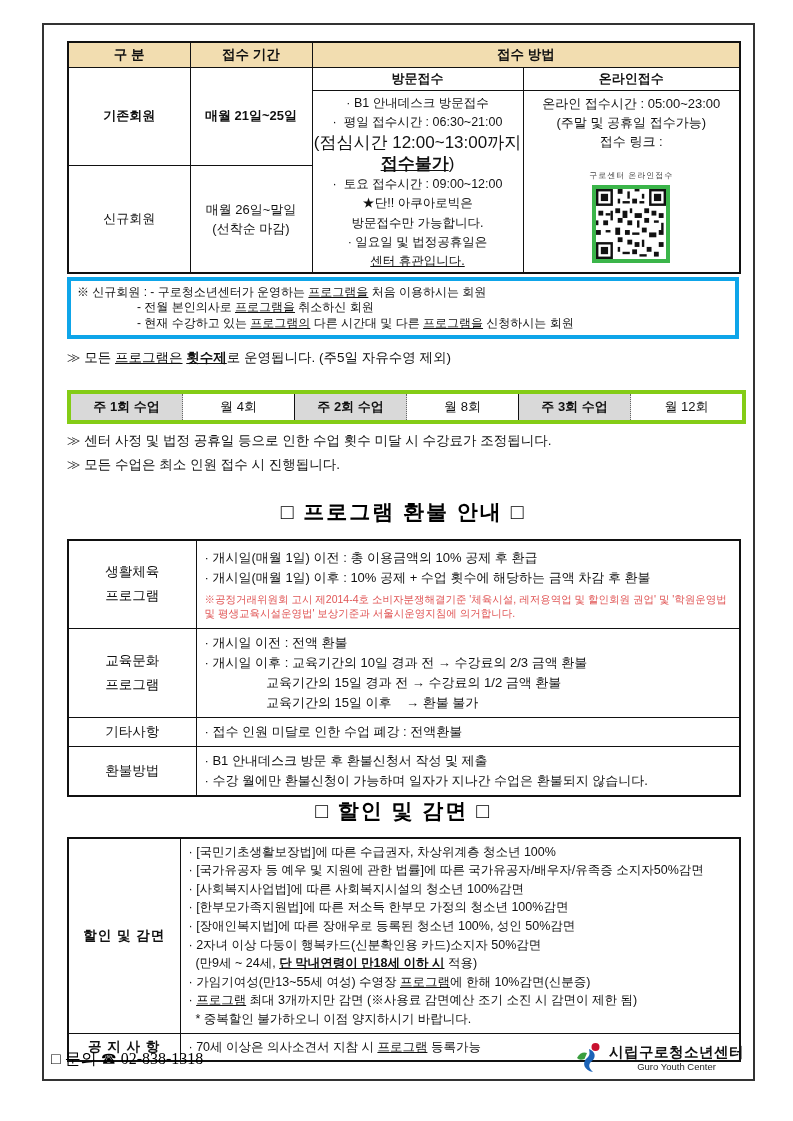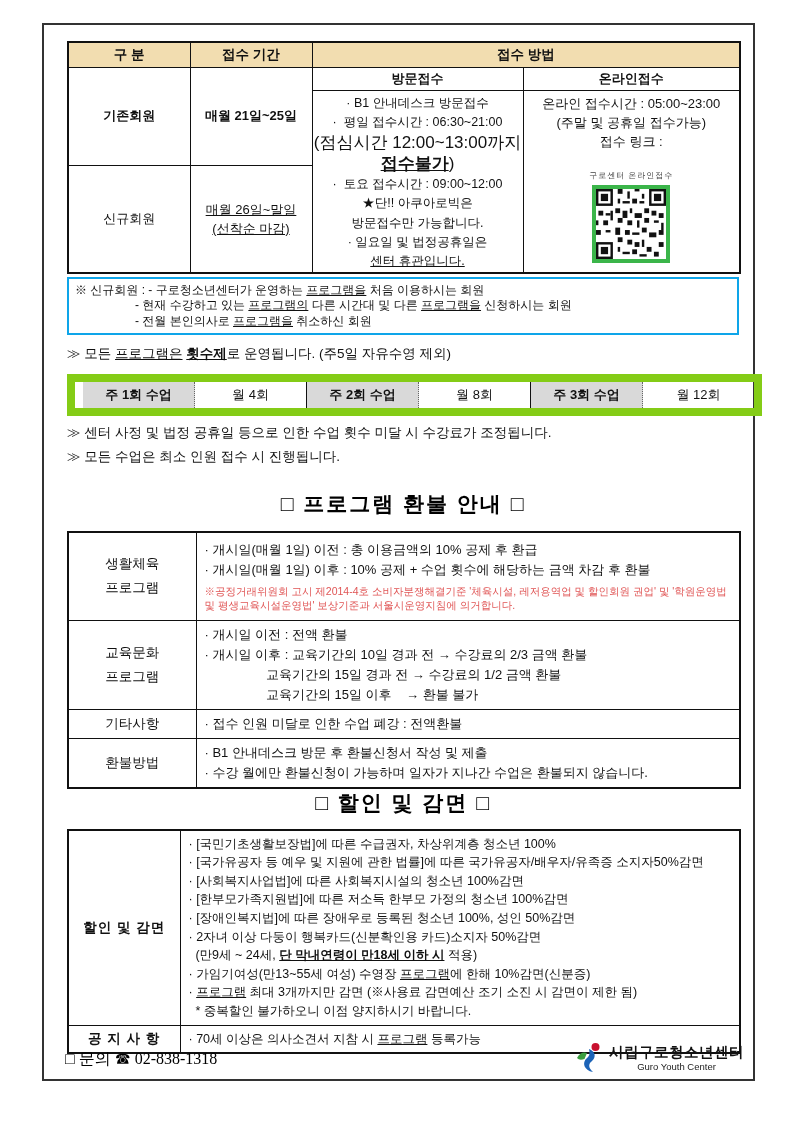--- a/index.html
+++ b/index.html
@@ -17,54 +17,54 @@
   .outer2{border:2px solid #111;}
 
   
   .t1 td{font-size:13px;text-align:center;vertical-align:middle;padding:0;}
   .t1 .hrow td{background:#f2ddb0;font-weight:bold;font-size:13.5px;height:24px;}
   .t1 .sub td{font-weight:bold;height:22px;}
   .t1 .cell-lines{vertical-align:top;padding-top:3px;}
   .t1 .visit{font-size:12.5px;line-height:19.3px;}
   .t1 .online{font-size:13px;line-height:19px;}
   .mtop{margin-top:16px;}
-  .period2{line-height:19px;text-decoration:underline;}
+  .period2{line-height:19px;}
 
   .ln{white-space:pre-wrap;}
   .bu{font-weight:bold;text-decoration:underline;}
   .u{text-decoration:underline;}
   .b{font-weight:bold;}
   .sm{font-size:17px;}
   .tiny{font-size:8px;color:#444;letter-spacing:1px;line-height:12px;margin-top:19px;}
 
   .qr-wrap{width:70px;height:70px;border:4px solid #3bb54a;margin:3px auto 0;background:#fff;}
   .qr-wrap svg{display:block;width:70px;height:70px;}
 
-  .notebox{border:2px solid #0ea5e9;box-sizing:border-box;width:672px;margin-top:3px;padding:4px 6px;font-size:12px;line-height:15.5px;}
+  .notebox{border:4px solid #0ea5e9;box-sizing:border-box;width:672px;margin-top:3px;padding:4px 6px;font-size:12px;line-height:15.5px;}
   .gl{font-size:13.5px;margin:10px 0 0 0;}
   .gl1{margin-top:10px;}
   .gl2{margin-top:8px;}
   .gl3{margin-top:6px;}
 
   
-  .tw{border-collapse:separate;border-spacing:0;border:8px solid #84cc16;margin-top:11px;padding-left:8px;}
+  .tw{border-collapse:separate;border-spacing:0;border:4px solid #84cc16;margin-top:23px;}
   .tw td{height:26px;text-align:center;vertical-align:middle;font-size:13px;padding:0;}
   .tw td.g{background:#d9d9d9;font-weight:bold;border-right:1px dotted #666;}
   .tw td.v{border-right:1.5px solid #111;}
   .tw td.last{border-right:none;}
 
   
   .t3 td,.t4 td{vertical-align:middle;}
   .lbl{ text-align:center;font-size:13.5px;line-height:24px;}
   .lbl.bold{font-weight:bold;letter-spacing:1px;}
   .body-cell{padding:4px 6px 4px 8px;font-size:13px;line-height:20px;text-align:left;}
   .t4 .body-cell{font-size:12.5px;line-height:18.6px;}
   .red-note{font-size:10.5px;line-height:14px;color:#e05555;margin-top:4px;}
 
-  .footer{position:absolute;left:21px;right:9px;bottom:5px;display:flex;justify-content:space-between;align-items:flex-end;}
+  .footer{position:absolute;left:7px;right:9px;bottom:5px;display:flex;justify-content:space-between;align-items:flex-end;}
   .inquiry{font-family:"Liberation Serif",serif;font-size:16px;color:#000;padding-bottom:4px;}
   .logo{display:flex;align-items:center;gap:5px;}
   .logo-mark{width:30px;height:32px;}
   .logo-text{text-align:center;line-height:1;}
   .org-ko{font-size:14.5px;font-weight:bold;letter-spacing:0.5px;}
   .org-en{font-size:9.5px;margin-top:3px;color:#222;}
 </style>
 </head>
 <body>
 
@@ -173,22 +173,22 @@
             <td class="period2">
               <div>매월 26일~말일</div>
               <div>(선착순 마감)</div>
             </td>
           </tr>
         </tbody>
       </table>
 
       <div class="notebox">
         <div class="ln"><span>※ 신규회원 : - 구로청소년센터가 운영하는 </span><span class="u">프로그램을</span><span> 처음 이용하시는 회원</span></div>
+        <div class="ln"><span>                  - 전월 본인의사로 </span><span class="u">프로그램을</span><span> 취소하신 회원</span></div>
         <div class="ln"><span>                  - 현재 수강하고 있는 </span><span class="u">프로그램의</span><span> 다른 시간대 및 다른 </span><span class="u">프로그램을</span><span> 신청하시는 회원</span></div>
-        <div class="ln"><span>                  - 전월 본인의사로 </span><span class="u">프로그램을</span><span> 취소하신 회원</span></div>
       </div>
 
       <div class="ln gl gl1"><span>≫ 모든 </span><span class="u">프로그램은</span><span> </span><span class="bu">횟수제</span><span>로 운영됩니다. (주5일 자유수영 제외)</span></div>
 
       <table class="tw">
         <colgroup>
             <col style="width:112px">
             <col style="width:112px">
             <col style="width:112px">
             <col style="width:112px">

